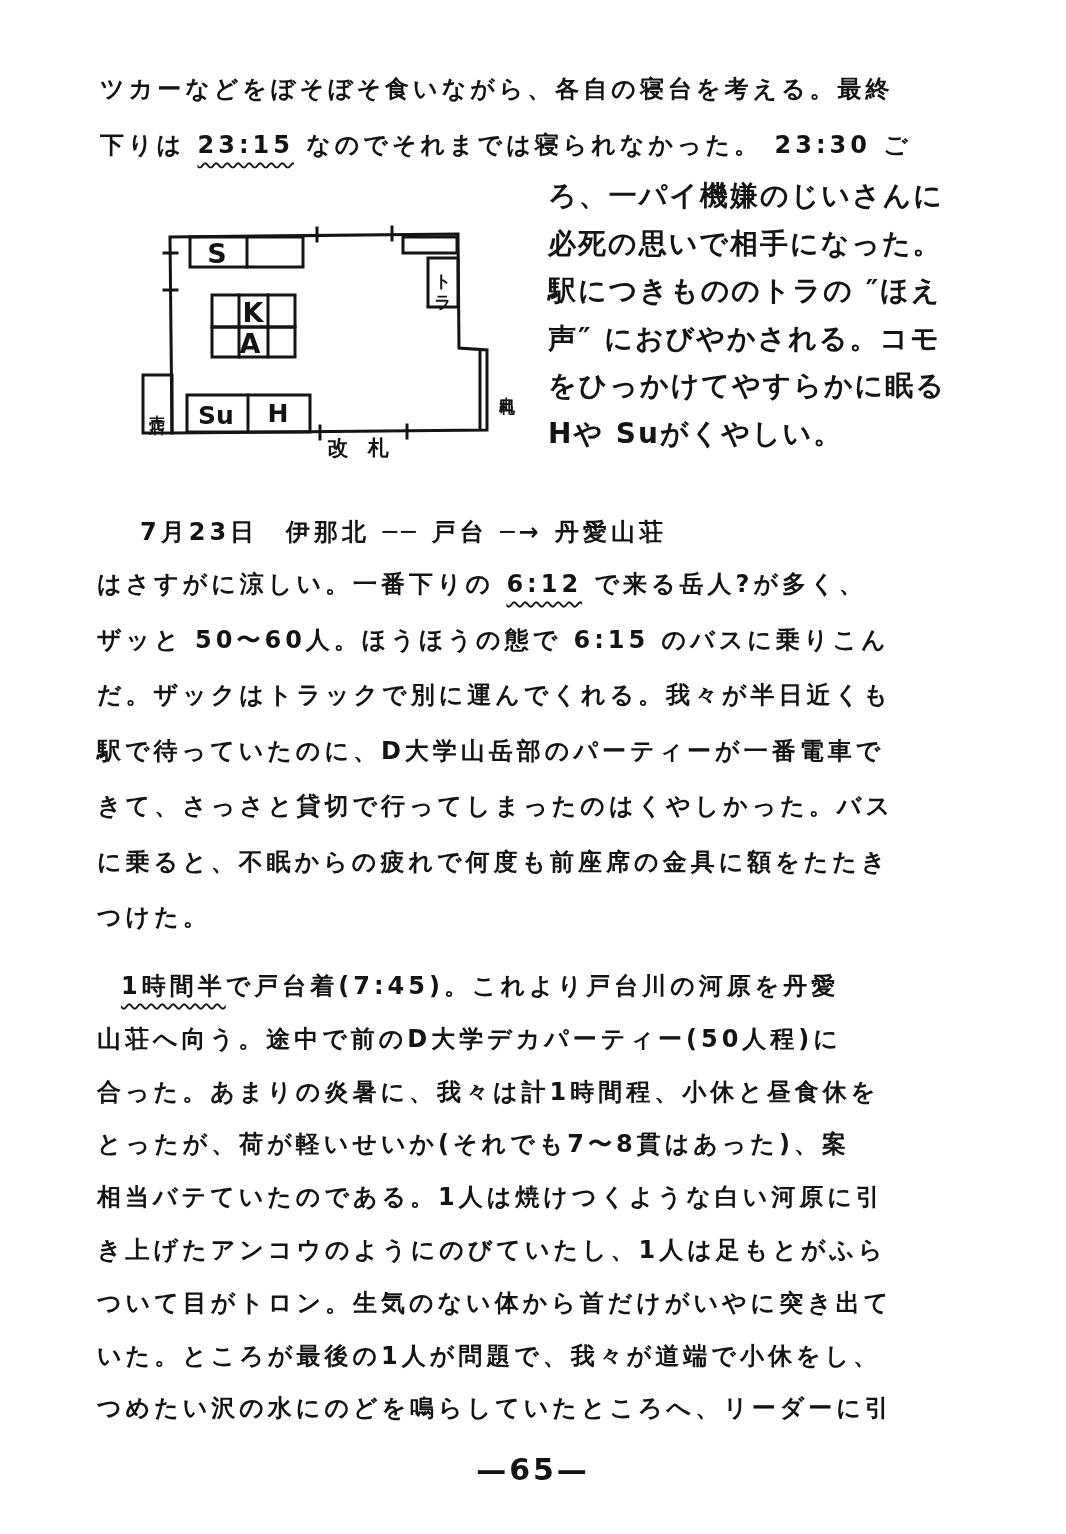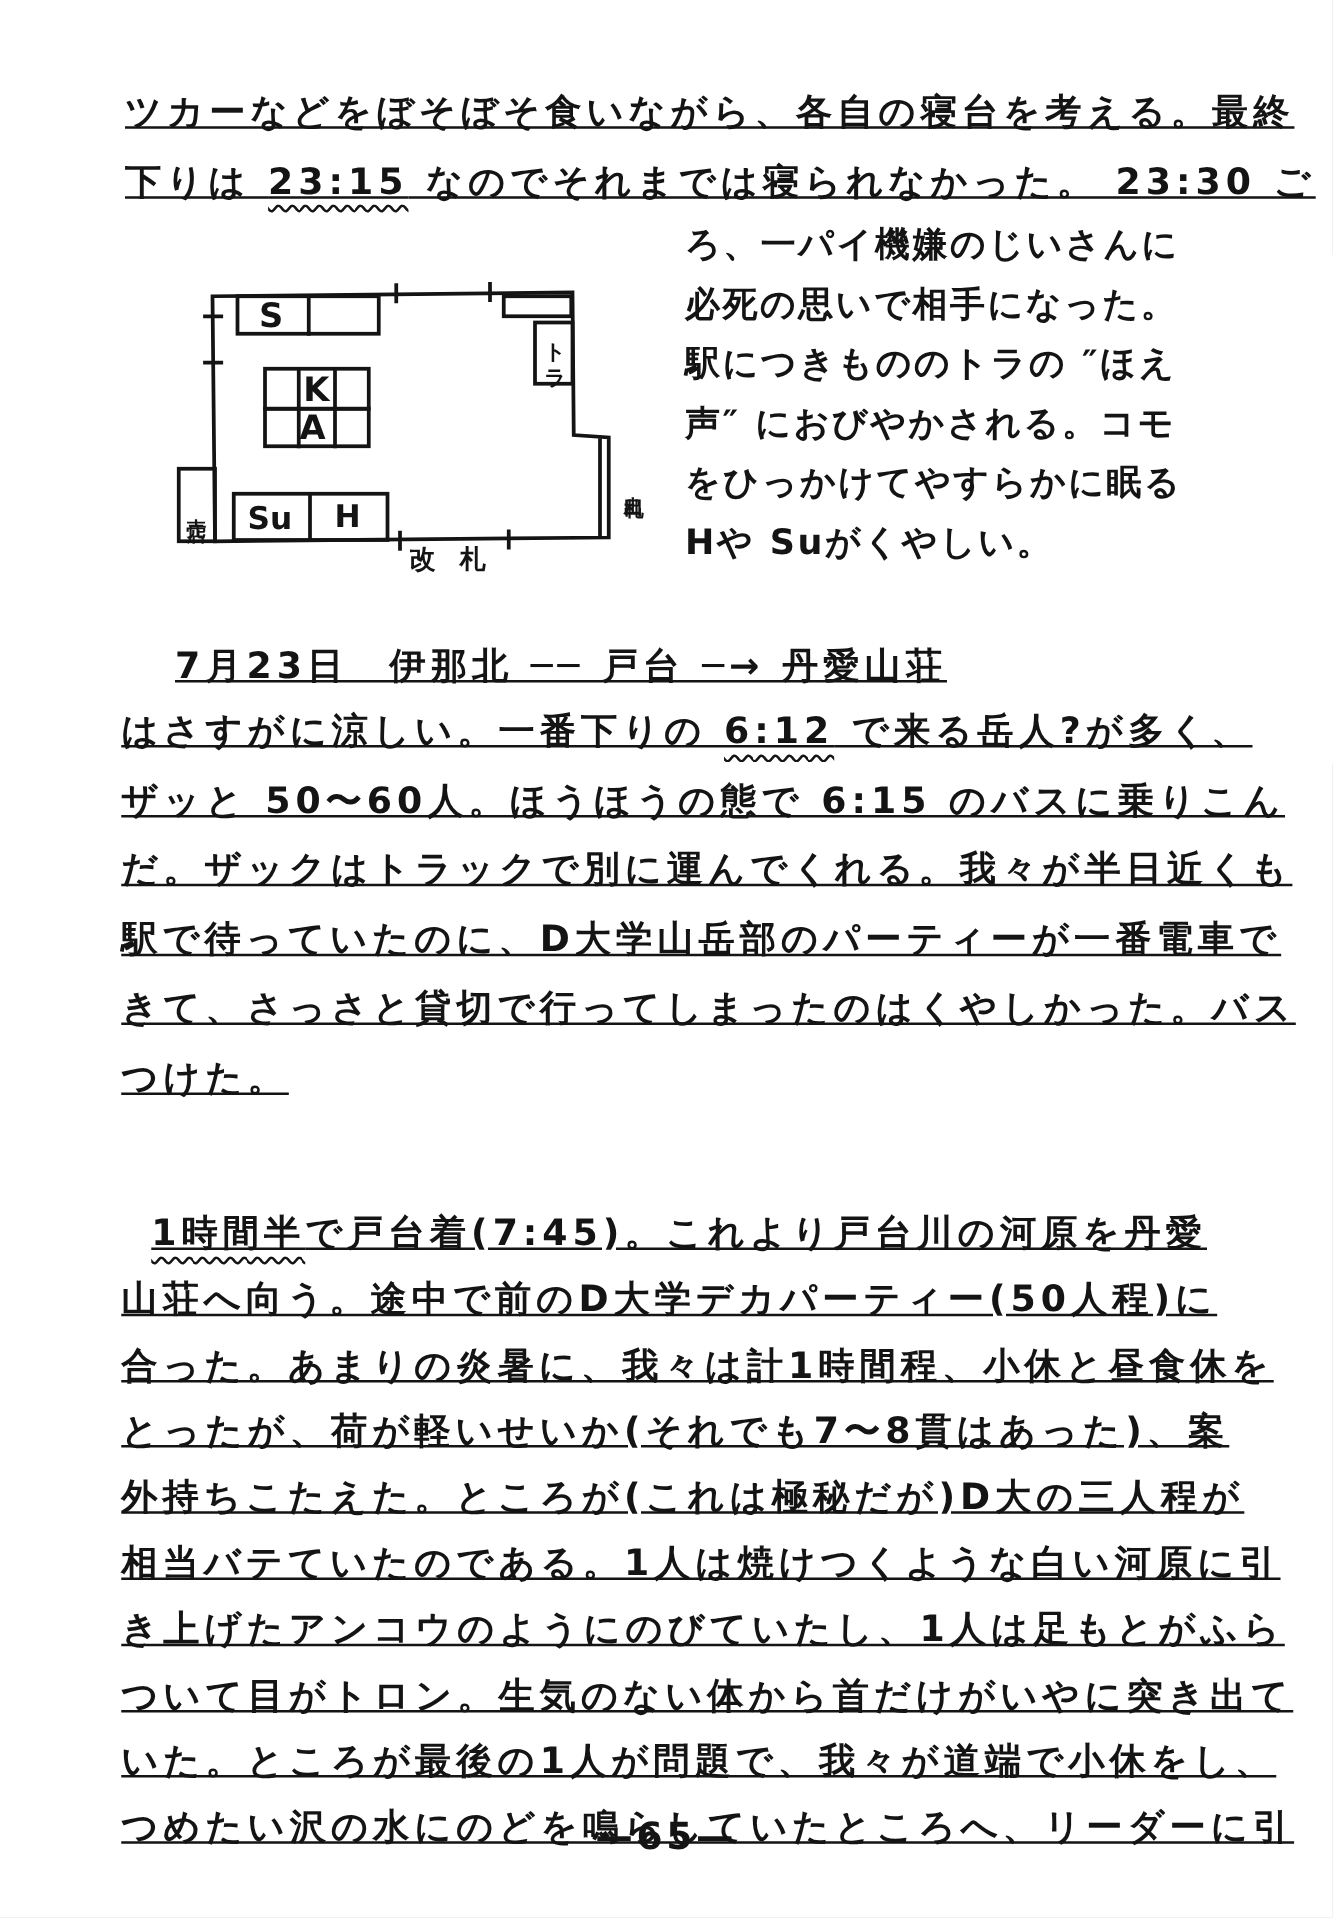--- a/index.html
+++ b/index.html
@@ -8,21 +8,21 @@
     width:1066px;height:1534px;
     margin:0 auto;
     background:#ffffff;
     color:#141414;
     font-family:"DejaVu Sans",sans-serif;
     font-weight:600;
     overflow:hidden;
   }
   .abs{position:absolute;}
   .line{white-space:nowrap;}
-  .body-text{font-size:29px;letter-spacing:4px;line-height:55.5px;text-decoration:underline;}
+  .body-text{font-size:24px;letter-spacing:4px;line-height:55.5px;}
   .side-text{font-size:28px;letter-spacing:2px;line-height:47.5px;}
   .wavy{
     text-decoration-line:underline;
     text-decoration-style:wavy;
     text-decoration-thickness:2px;
     text-underline-offset:9px;
   }
   .indent{padding-left:24px;}
   .diagram{width:400px;height:250px;}
   .diagram svg{position:absolute;left:0;top:0;}
@@ -107,29 +107,29 @@
   </div>
 
   <div class="abs body-text line" style="left:140px;top:505px;">7月23日　伊那北 ── 戸台 ─→ 丹愛山荘</div>
 
   <div class="abs body-text" style="left:97px;top:557px;">
     <div class="line"><span>はさすがに涼しい。一番下りの </span><span class="wavy">6:12</span><span> で来る岳人?が多く、</span></div>
     <div class="line">ザッと 50〜60人。ほうほうの態で 6:15 のバスに乗りこん</div>
     <div class="line">だ。ザックはトラックで別に運んでくれる。我々が半日近くも</div>
     <div class="line">駅で待っていたのに、D大学山岳部のパーティーが一番電車で</div>
     <div class="line">きて、さっさと貸切で行ってしまったのはくやしかった。バス</div>
+    <div class="line">に乗ると、不眠からの疲れで何度も前座席の金具に額をたたき</div>
     <div class="line">つけた。</div>
   </div>
 
   <div class="abs body-text" style="left:97px;top:960px;line-height:52.8px;">
     <div class="line indent"><span class="wavy">1時間半</span><span>で戸台着(7:45)。これより戸台川の河原を丹愛</span></div>
     <div class="line">山荘へ向う。途中で前のD大学デカパーティー(50人程)に</div>
     <div class="line">合った。あまりの炎暑に、我々は計1時間程、小休と昼食休を</div>
     <div class="line">とったが、荷が軽いせいか(それでも7〜8貫はあった)、案</div>
-    <div class="line">外持ちこたえた。ところが(これは極秘だが)D大の三人程が</div>
     <div class="line">相当バテていたのである。1人は焼けつくような白い河原に引</div>
     <div class="line">き上げたアンコウのようにのびていたし、1人は足もとがふら</div>
     <div class="line">ついて目がトロン。生気のない体から首だけがいやに突き出て</div>
     <div class="line">いた。ところが最後の1人が問題で、我々が道端で小休をし、</div>
     <div class="line">つめたい沢の水にのどを鳴らしていたところへ、リーダーに引</div>
   </div>
 
   <div class="abs footer" style="top:1452px;">—65—</div>
 
 </div>

